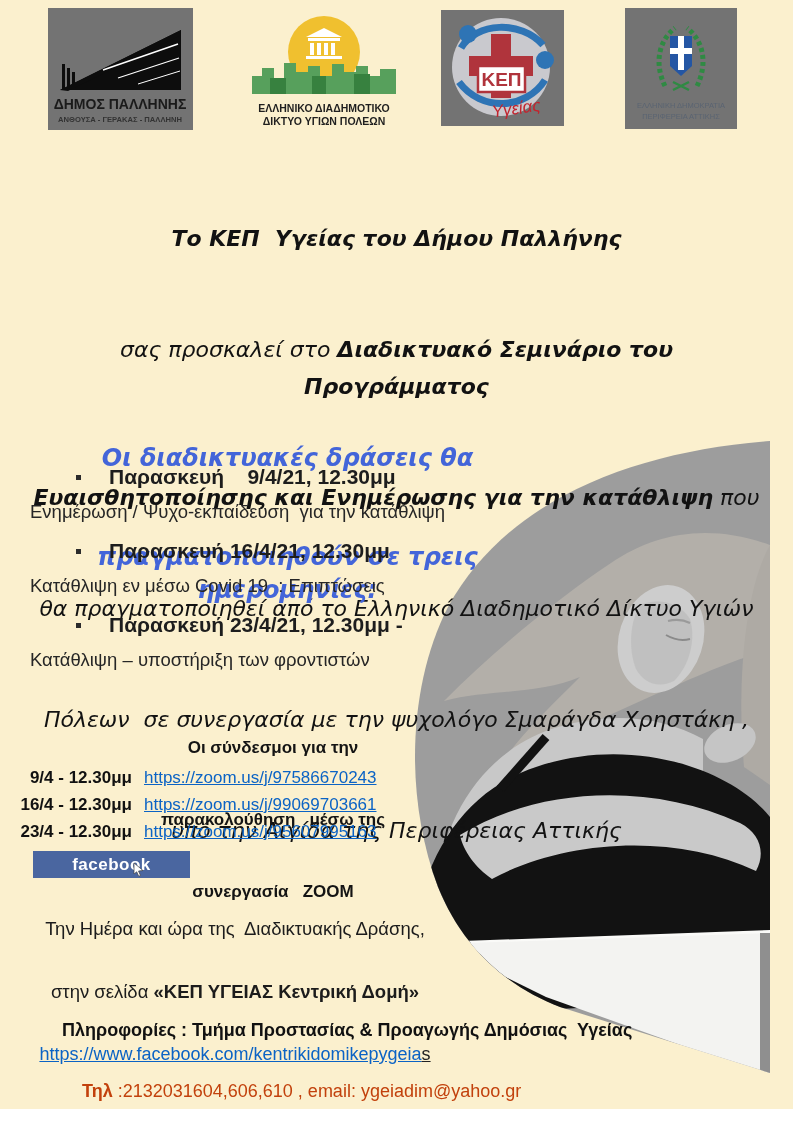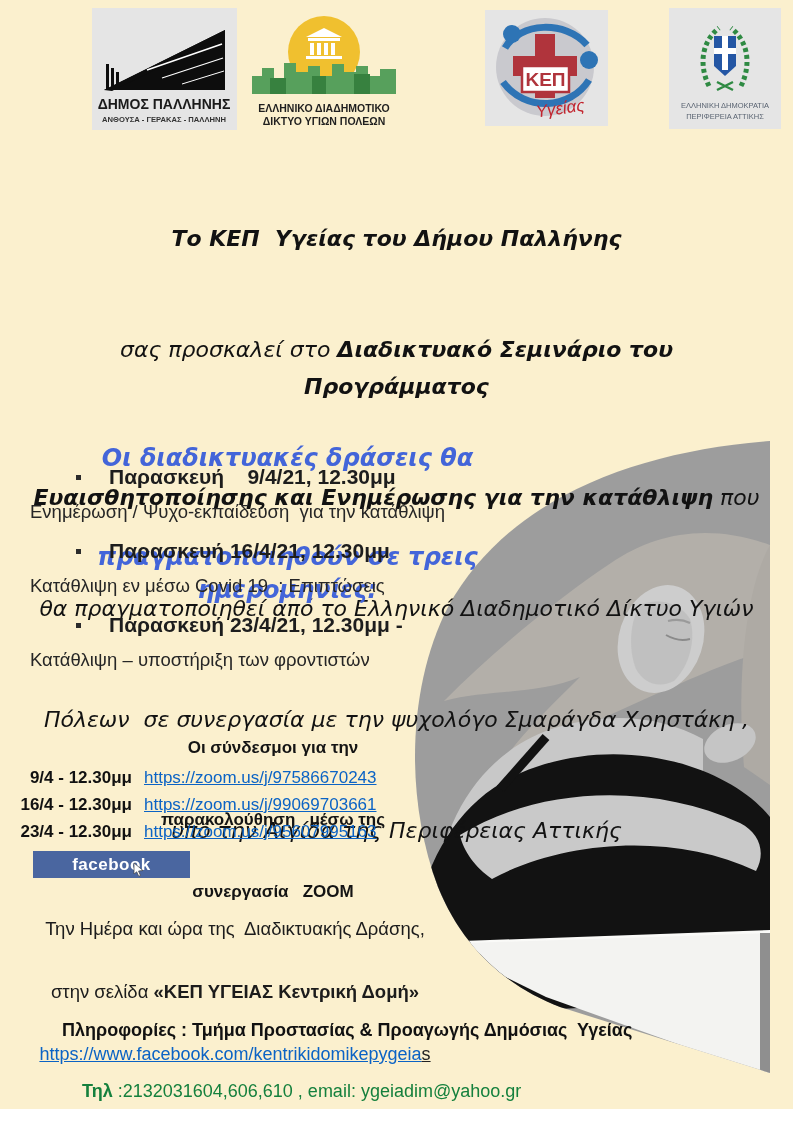--- a/index.html
+++ b/index.html
@@ -2,21 +2,21 @@
 <html><head>
 <meta charset="utf-8">
 <style>
   html,body{margin:0;padding:0;}
   .page{
     position:relative; width:793px; height:1122px;
     background:#FBF0CE; overflow:hidden;
     font-family:"Liberation Sans", sans-serif; color:#1a1a1a;
   }
   .abs{position:absolute;}
-  .white-box{background:#e5e5e5;margin-left:44px;}
+  .white-box{background:#737373;}
   
   .logo{display:flex; align-items:center; justify-content:center;}
   
   .title-block{
     left:0; top:146px; width:793px; box-sizing:border-box; padding:0 24px;
     text-align:center; font-family:"DejaVu Sans", sans-serif;
     font-style:italic; font-size:22px; line-height:37px; color:#121212;
     white-space:pre-wrap;
   }
   .title-block .b{font-weight:bold;margin-top:48px;}
@@ -72,21 +72,21 @@
   .fb-link{
     font-size:18px; line-height:27px; color:#0B63C5; text-decoration:underline; cursor:pointer;
   }
   .fb-link-tail{color:#222; text-decoration:underline;}
   
   .footer-info{
     left:30px; top:1020px; width:740px; font-weight:bold; font-size:18px; color:#111;
     white-space:pre-wrap;
     margin-left:32px;
   }
-  .footer-tel{left:62px; top:1060px; width:700px; font-size:18px; color:#15803d; white-space:pre-wrap;}
+  .footer-tel{left:62px; top:1060px; width:700px; font-size:18px; color:#c2410c; white-space:pre-wrap;}
   .footer-tel .b{font-weight:bold;}
   .bottom-strip{left:0; bottom:0; width:793px; height:13px; background:#ffffff;}
   svg text{font-family:"Liberation Sans", sans-serif;}
 </style>
 </head>
 <body>
 
 <div class="page">
 
   <svg class="abs" style="left:408px; top:437px;" width="362" height="640" viewBox="0 0 362 640">

